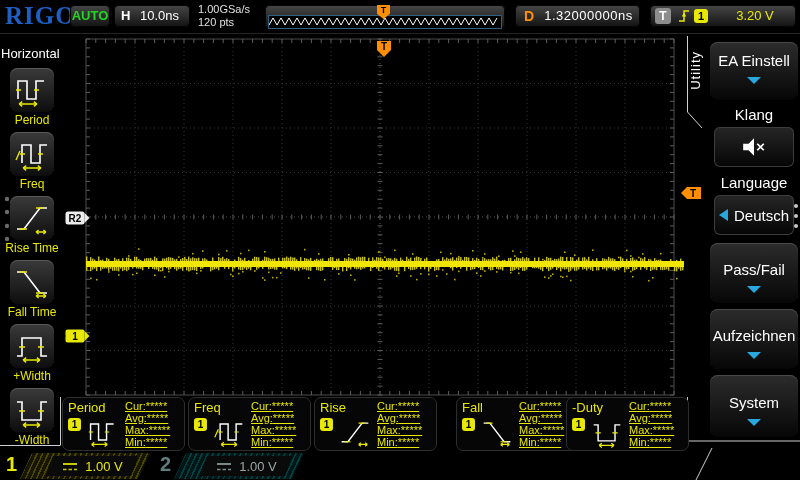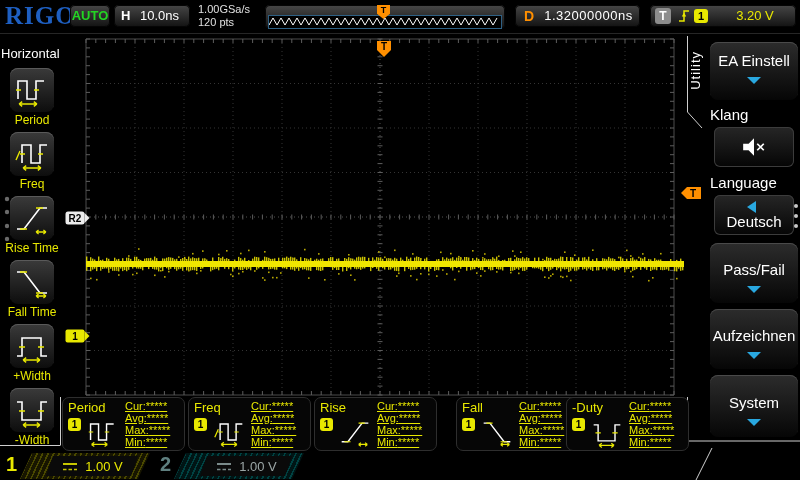--- a/index.html
+++ b/index.html
@@ -49,24 +49,24 @@
   #utility-tab{left:4px;top:18px;color:#fff;font-size:13px;writing-mode:vertical-rl;
                transform:rotate(180deg);letter-spacing:1px;}
   .rbtn{position:absolute;left:26px;width:88px;border-radius:8px;color:#fff;
         background:linear-gradient(#2c2c2c,#060606);box-shadow:inset 0 1px 0 #4a4a4a,0 0 0 1px #000;
         text-align:center;font-size:15px;}
   .rbtn .lbl{display:block;margin-top:10px;}
   .arr-down{width:0;height:0;border-left:7px solid transparent;border-right:7px solid transparent;
             border-top:7px solid #29a8e0;margin:8px auto 0;}
   .arr-left{width:0;height:0;border-top:6px solid transparent;border-bottom:6px solid transparent;
             border-right:9px solid #29a8e0;display:inline-block;vertical-align:middle;margin-right:6px;}
-  .rgroup{position:absolute;left:26px;width:88px;color:#fff;font-size:15px;}
+  .rgroup{position:absolute;left:26px;width:88px;text-align:center;color:#fff;font-size:15px;}
   .subbox{margin:4px auto 0;width:80px;height:40px;border-radius:6px;
           background:linear-gradient(#262626,#050505);box-shadow:inset 0 0 0 1px #3c3c3c;
-          display:flex;align-items:center;justify-content:center;color:#fff;flex-direction:column;}
+          display:flex;align-items:center;justify-content:center;color:#fff;}
 
   
   #measure-bar{left:0;top:396px;width:800px;height:56px;z-index:3;}
   .mbox{position:absolute;top:1px;width:121px;height:52px;background:#060606;border:1px solid #2e2e2e;
         border-radius:7px;}
   .mname{position:absolute;left:5px;top:2px;color:#e8e800;font-size:13px;}
   .mch{position:absolute;left:5px;top:20px;width:13px;height:13px;background:#e8e800;border-radius:3px;
        color:#000;font-weight:bold;font-size:10px;text-align:center;line-height:13px;}
   .micon{position:absolute;left:21px;top:18px;}
   .mvals{position:absolute;left:62px;top:2px;color:#e8e800;font-size:11px;line-height:12px;text-decoration:underline;}

